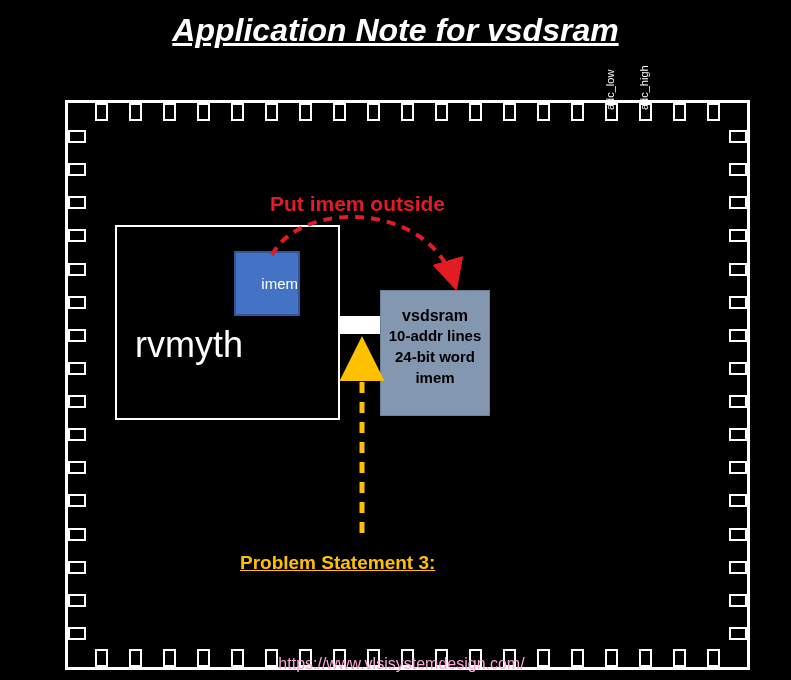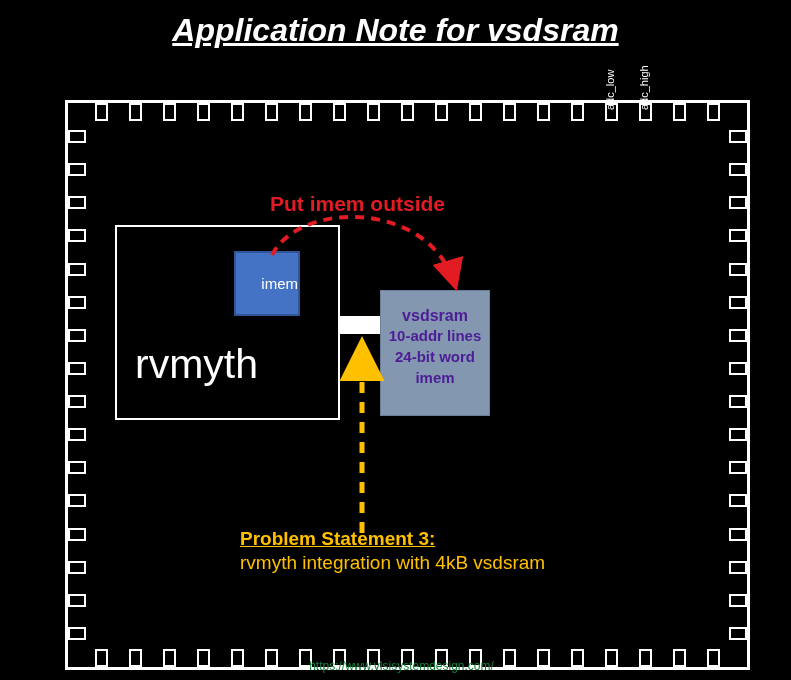--- a/index.html
+++ b/index.html
@@ -58,22 +58,22 @@
     left: 115px;
     top: 225px;
     width: 225px;
     height: 195px;
     border: 2px solid #fff;
     background: #000;
   }
   .rvmyth-label {
     position: absolute;
     left: 135px;
-    top: 341px;
-    font-size: 41px;
+    top: 324px;
+    font-size: 36px;
     color: #fff;
   }
   .imem-box {
     position: absolute;
     left: 234px;
     top: 251px;
     width: 66px;
     height: 65px;
     background: #4472c4;
     border: 2px solid #2f5597;
@@ -94,58 +94,58 @@
   .vsdsram-box {
     position: absolute;
     left: 380px;
     top: 290px;
     width: 110px;
     height: 126px;
     background: #8497b0;
     border: 1px solid #6c7f99;
     text-align: center;
     padding-top: 16px;
-    color: #4c1d95;
+    color: #000000;
   }
   .vsdsram-title { font-size: 16px; font-weight: bold; }
   .vsdsram-sub { font-size: 15px; font-weight: bold; line-height: 1.25; margin-top: 2px; }
 
   .put-label {
     position: absolute;
     left: 262px;
     top: 192px;
     color: #e31b23;
     font-size: 21px;
     font-weight: 600;
     margin-left: 8px;
   }
   .problem-block {
     position: absolute;
     left: 240px;
-    top: 528px;
+    top: 552px;
     width: 440px;
   }
   .problem-head {
     color: #ffc000;
     font-weight: bold;
     font-size: 19px;
     text-decoration: underline;
   }
   .problem-sub {
     color: #ffc000;
     font-size: 19px;
     margin-top: 2px;
   }
   .footer-url {
     position: absolute;
     left: 12px; right: 0;
     bottom: 7px;
     text-align: center;
-    font-size: 12px;
-    color: #15803d;
+    font-size: 16px;
+    color: #f9a8d4;
   }
   svg.overlay {
     position: absolute;
     left: 0; top: 0;
     width: 791px; height: 680px;
     pointer-events: none;
   }
 </style>
 </head>
 <body>
@@ -251,21 +251,20 @@
   <div class="vsdsram-title">vsdsram</div>
   <div class="vsdsram-sub">10-addr lines</div>
   <div class="vsdsram-sub">24-bit word</div>
   <div class="vsdsram-sub">imem</div>
 </div>
 
 <div class="put-label">Put imem outside</div>
 
 <div class="problem-block">
   <div class="problem-head">Problem Statement 3:</div>
-  <div class="problem-sub">rvmyth integration with 4kB vsdsram</div>
 </div>
 
 <div class="footer-url">https://www.vlsisystemdesign.com/</div>
 
 <svg class="overlay">
   <defs>
     <marker id="arrow-red" viewBox="0 0 10 10" refX="8" refY="5" markerWidth="8" markerHeight="8" orient="auto-start-reverse">
       <path d="M 0 0 L 10 5 L 0 10 z" fill="#e31b23"></path>
     </marker>
     <marker id="arrow-gold" viewBox="0 0 10 10" refX="8" refY="5" markerWidth="9" markerHeight="9" orient="auto-start-reverse">

